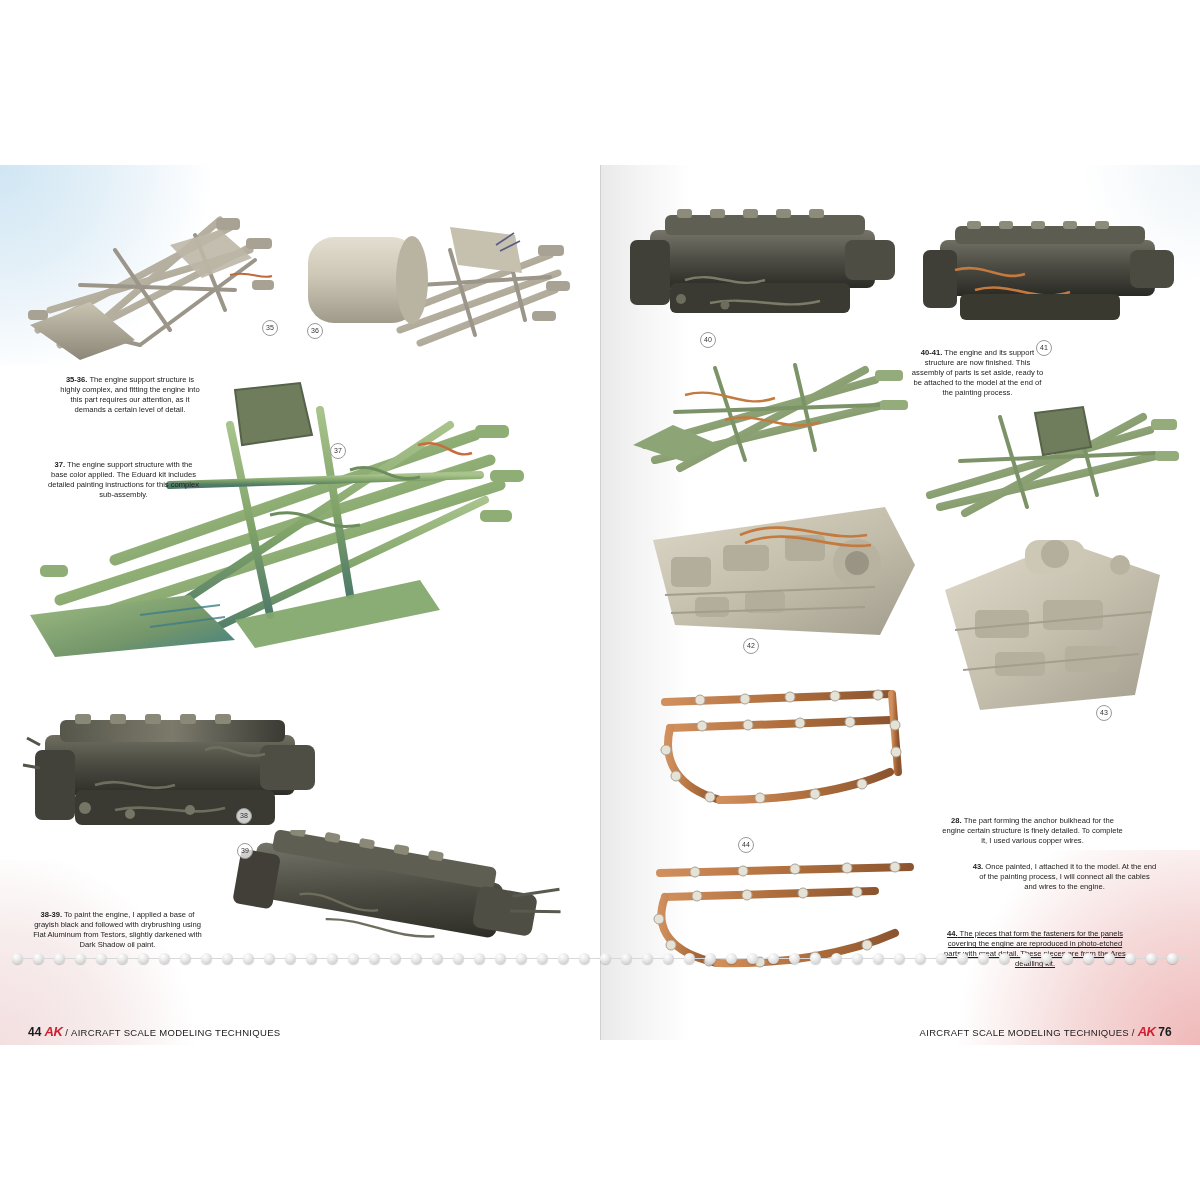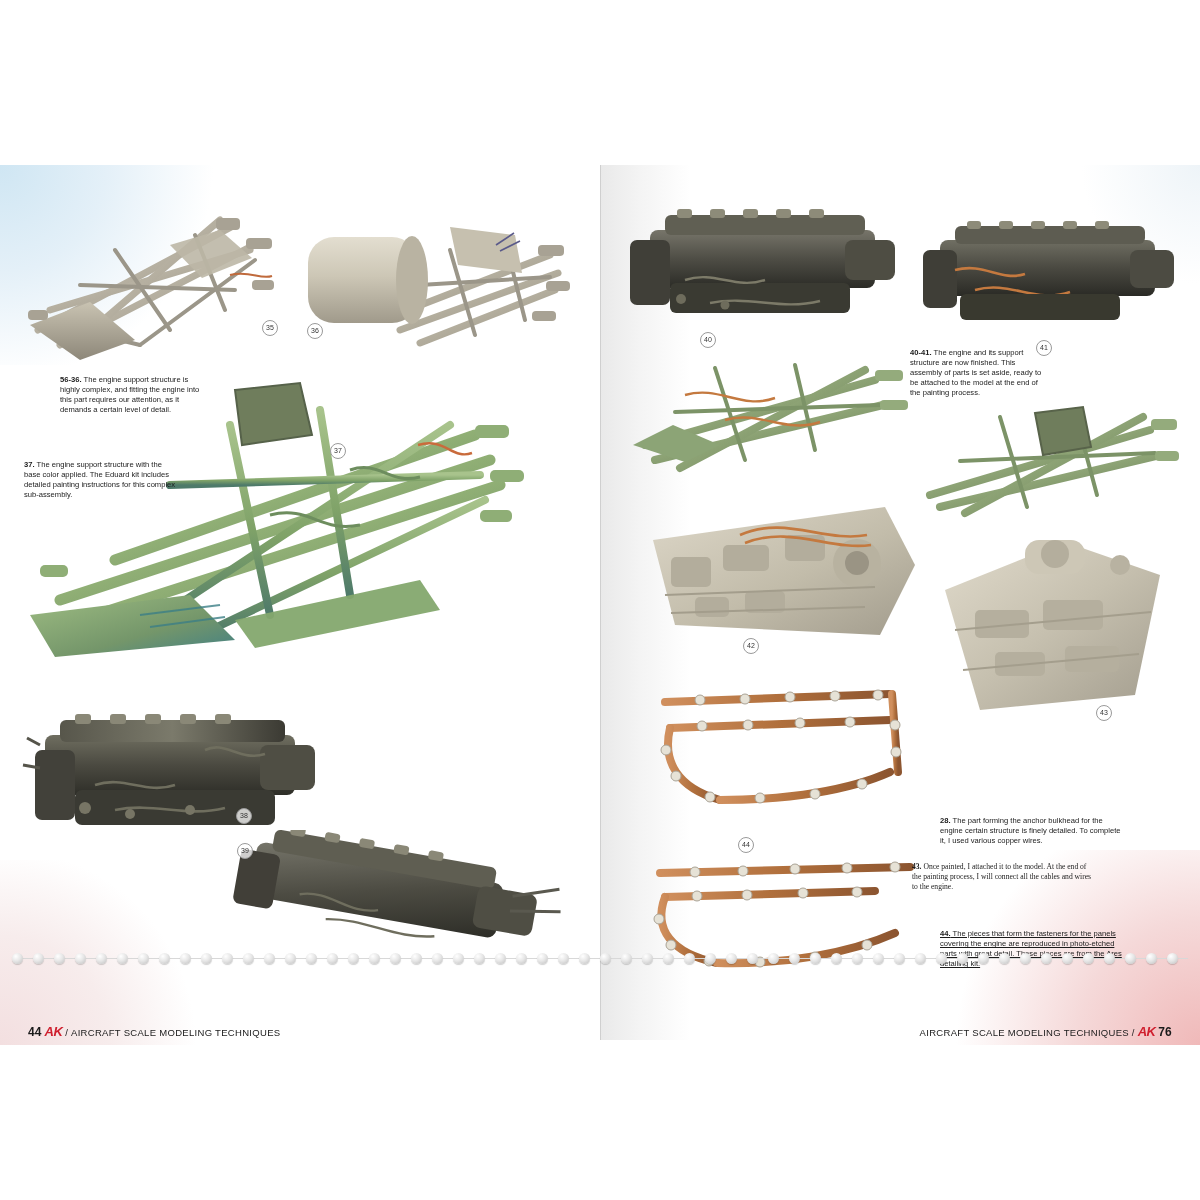--- a/index.html
+++ b/index.html
@@ -40,21 +40,21 @@
   
   .footer{position:absolute;bottom:158px;height:18px;font-size:9.5px;color:#1a1a1a;letter-spacing:.2px;}
   .footer-left{left:28px;}
   .footer-right{right:28px;text-align:right;}
   .footer .pg{font-weight:bold;font-size:12px;}
   .ak{font-weight:bold;font-style:italic;font-size:13px;letter-spacing:-.5px;}
   .ak-red{color:#cf1f2e;}
   .foot-txt{font-size:9.5px;letter-spacing:.3px;}
 
   
-  .cap{position:absolute;font-size:7.6px;line-height:1.33;color:#1b1b1b;text-align:left;}
+  .cap{position:absolute;font-size:7.6px;line-height:1.33;color:#1b1b1b;text-align:center;}
   .cap b{font-weight:bold;}
 
   
   .ph{position:absolute;}
   .num{position:absolute;width:14px;height:14px;border-radius:50%;
     background:rgba(255,255,255,.75);border:1px solid #9a9a9a;color:#333;
     font-size:7px;line-height:13px;text-align:center;}
 </style>
 </head>
 <body>
@@ -508,37 +508,40 @@
           <circle cx="46" cy="90" r="5"></circle>
         <circle cx="84" cy="106" r="5"></circle>
           <circle cx="135" cy="107" r="5"></circle>
           <circle cx="190" cy="102" r="5"></circle>
         <circle cx="242" cy="90" r="5"></circle>
       </g>
     </svg>
   </div>
 
   <div class="cap" style="left:60px;top:375px;width:140px;">
-    <b>56-36.</b><span> The engine support structure is highly complex, and fitting the engine into this part requires our attention, as it demands a certain level of detail.</span>
-  </div>
-
-  <div class="cap" style="left:24px;top:460px;width:155px;">
+    <b>35-36.</b><span> The engine support structure is highly complex, and fitting the engine into this part requires our attention, as it demands a certain level of detail.</span>
+  </div>
+
+  <div class="cap" style="left:46px;top:460px;width:155px;">
     <b>37.</b><span> The engine support structure with the base color applied. The Eduard kit includes detailed painting instructions for this complex sub-assembly.</span>
   </div>
 
+  <div class="cap" style="left:30px;top:910px;width:175px;">
+    <b>38-39.</b><span> To paint the engine, I applied a base of grayish black and followed with drybrushing using Flat Aluminum from Testors, slightly darkened with Dark Shadow oil paint.</span>
+  </div>
 
   <div class="cap" style="left:910px;top:348px;width:135px;">
     <b>40-41.</b><span> The engine and its support structure are now finished. This assembly of parts is set aside, ready to be attached to the model at the end of the painting process.</span>
   </div>
 
   <div class="cap" style="left:940px;top:816px;width:185px;">
     <b>28.</b><span> The part forming the anchor bulkhead for the engine certain structure is finely detailed. To complete it, I used various copper wires.</span>
   </div>
 
-  <div class="cap" style="left:912px;top:862px;width:185px;font-family:Liberation Serif, serif;">
+  <div class="cap" style="left:972px;top:862px;width:185px;">
     <b>43.</b><span> Once painted, I attached it to the model. At the end of the painting process, I will connect all the cables and wires to the engine.</span>
   </div>
 
   <div class="cap" style="left:940px;top:929px;width:190px;text-decoration:underline;">
     <b>44.</b><span> The pieces that form the fasteners for the panels covering the engine are reproduced in photo-etched parts with great detail. These pieces are from the Ares detailing kit.</span>
   </div>
 
   <div class="perf-rule"></div>
   <div class="perforation" id="perf">
       <div class="perf-dot" style="left: 0px;"></div>

